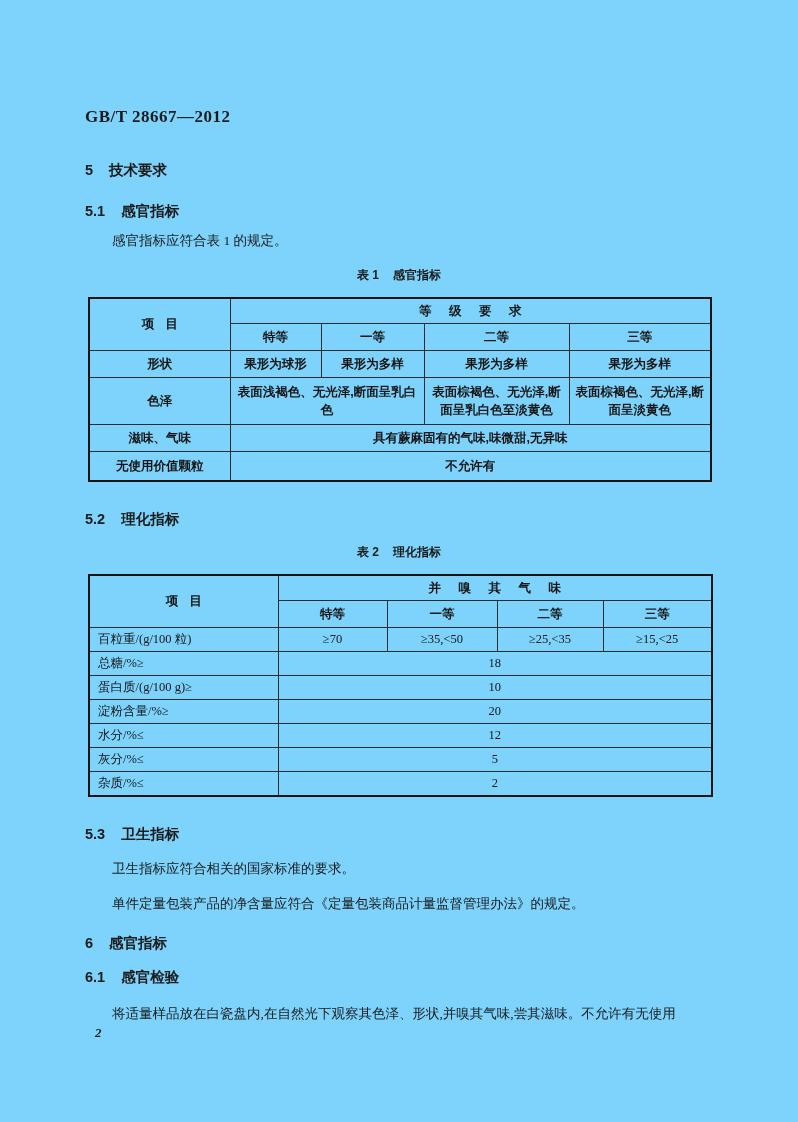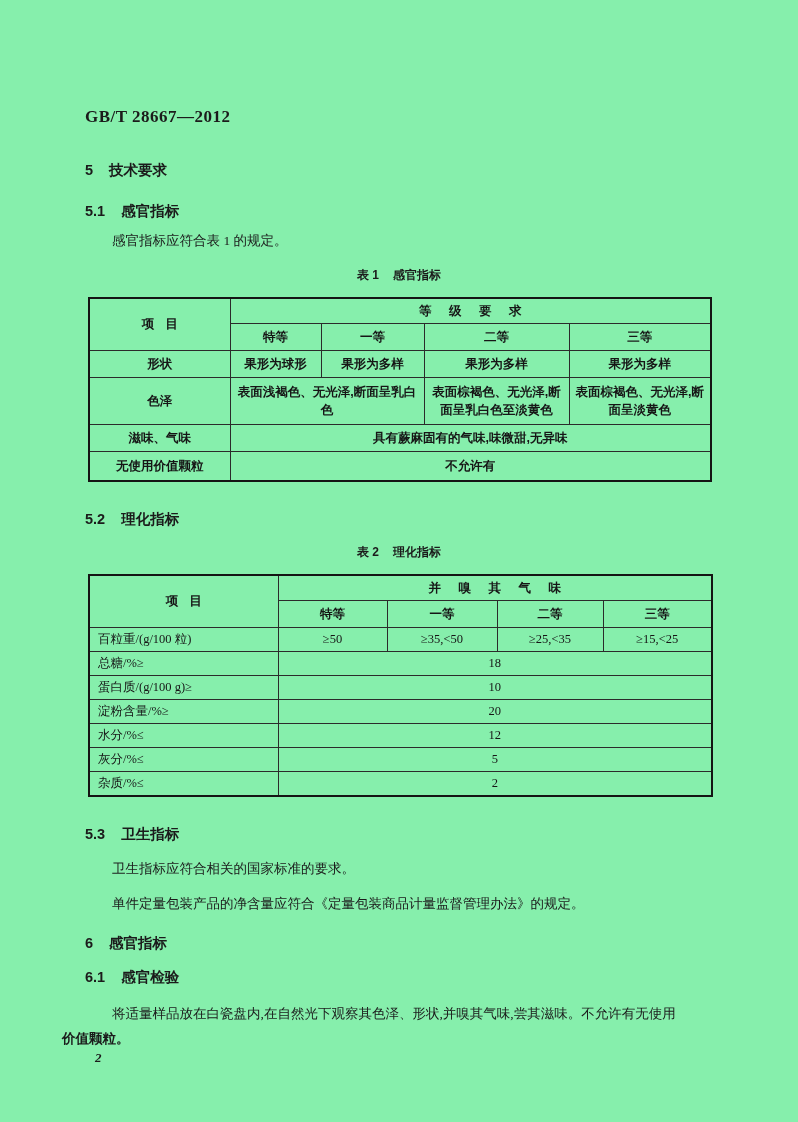--- a/index.html
+++ b/index.html
@@ -1,20 +1,20 @@
 <!DOCTYPE html>
 <html><head>
 <meta charset="utf-8">
 <style>
   html, body { margin: 0; padding: 0; background: #ffffff; }
   .page {
     position: relative;
     width: 798px;
     height: 1122px;
-    background: #86efac;
+    background: #7dd3fc;
     color: #1b1b1b;
     font-family: "Liberation Serif", serif;
     overflow: hidden;
     box-sizing: border-box;
     padding: 0 85px;
   }
   
   .gb-header {
     margin-top: 108px;
     font-family: "Liberation Serif", serif;
@@ -222,21 +222,21 @@
         <td class="th">一等</td>
         <td class="th">二等</td>
         <td class="th">三等</td>
       </tr>
       <tr class="r-data">
         <td class="lbl">
           <div class="lblwrap">
               <span class="lbl-text">百粒重/(g/100 粒)</span>
             </div>
         </td>
-        <td>≥50</td>
+        <td>≥70</td>
         <td>≥35,&lt;50</td>
         <td>≥25,&lt;35</td>
         <td>≥15,&lt;25</td>
       </tr>
       <tr class="r-data">
         <td class="lbl">
           <div class="lblwrap">
               <span class="lbl-text">总糖/%</span>
               <span>≥</span>
             </div>
@@ -302,17 +302,16 @@
 
   <div class="sec mt-sec6">
     <span class="num">6</span><span>感官指标</span>
   </div>
 
   <div class="sec mt-sec61">
     <span class="num">6.1</span><span>感官检验</span>
   </div>
 
   <div class="para mt-p61">将适量样品放在白瓷盘内,在自然光下观察其色泽、形状,并嗅其气味,尝其滋味。不允许有无使用</div>
-  <div class="para-cont">价值颗粒。</div>
 
   <div class="page-num">2</div>
 
 </div>
 
 </body></html>

